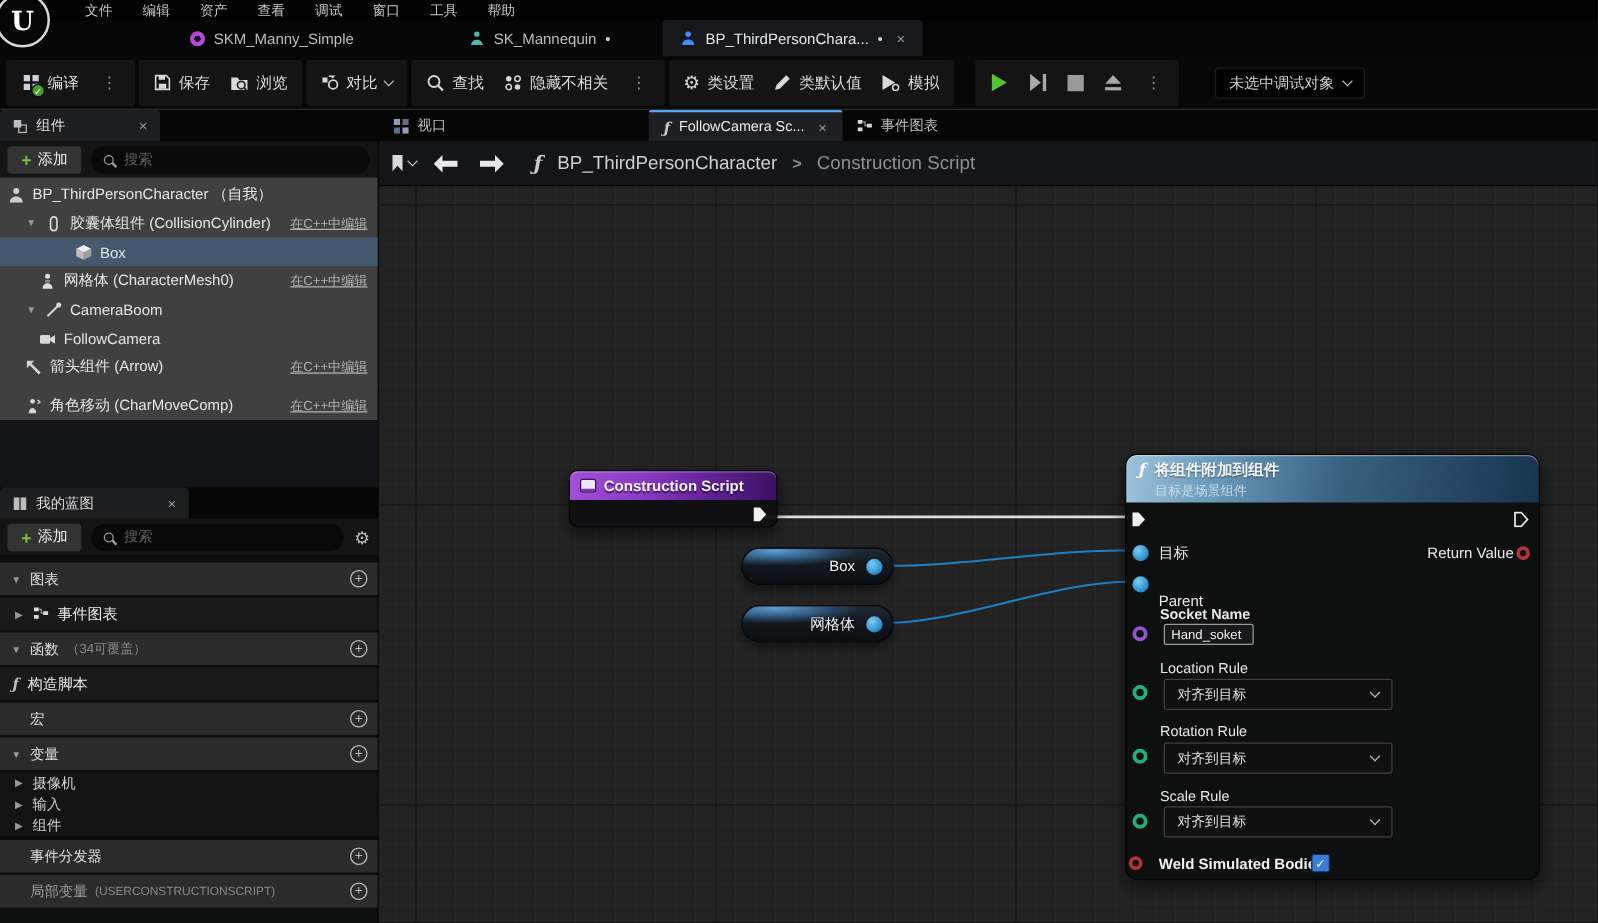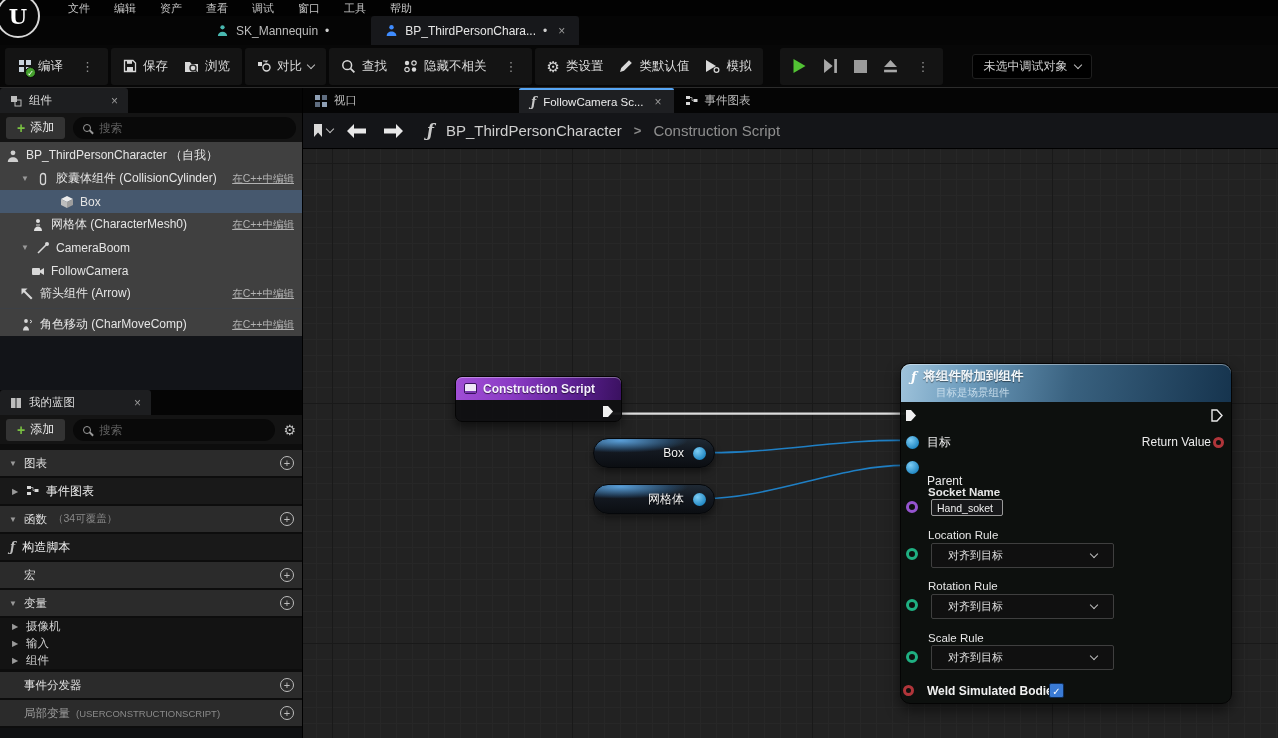--- a/index.html
+++ b/index.html
@@ -143,37 +143,37 @@
 
   
   .attach { position:absolute; left:597px; top:214px; width:332px; height:341px;
     border-radius:10px; background:rgba(13,16,14,0.96); border:1px solid #040404;
     box-shadow:0 6px 14px rgba(0,0,0,0.55); }
   .at-head { height:38px; border-radius:9px 9px 0 0; padding:4px 10px 0 10px;
     background:linear-gradient(98deg,#9fc3db 0%,#6d9cbd 20%,#39617f 52%,#16344e 100%);
     box-shadow:inset 0 1px 0 rgba(255,255,255,0.4); }
   .at-titlerow { display:flex; align-items:center; gap:7px; }
   .at-title { font-size:12.5px; font-weight:bold; color:#f4f8fb; text-shadow:0 1px 1px rgba(0,0,0,0.5); }
-  .at-sub { font-size:10.5px; color:#d4e6f2; opacity:0.85; margin-left:25px; margin-top:1px; }
+  .at-sub { font-size:10.5px; color:#d4e6f2; opacity:0.85; margin-left:13px; margin-top:1px; }
   .at-fx { color:#ffffff; font-size:13px; }
   .arow { position:absolute; left:0; right:0; display:flex; align-items:center; }
   .alabel { font-size:12px; color:#eaeaea; }
   .small-label { font-size:11.5px; color:#e6e6e6; }
   .pinL { position:absolute; left:5px; }
   .pinR { position:absolute; right:7px; }
   .ring { width:12px; height:12px; border-radius:50%; background:transparent; flex:none; }
   .ring-purple { border:3px solid #9554cf; }
   .ring-green  { border:3px solid #1fb082; }
   .ring-red    { border:3.5px solid #b0353a; width:11px; height:11px; }
   .nameinput { position:absolute; left:30px; width:72px; height:17px; background:#17181a;
     border:1px solid #9a9a9a; border-radius:2px; color:#efefef; font-size:10.5px;
     padding:0 5px; font-family:inherit; outline:none; }
   .dropdown { position:absolute; left:30px; width:183px; height:25px; background:#101010;
     border:1px solid #3f3f3f; border-radius:2px; display:flex; align-items:center;
-    padding:0 16px; font-size:11px; color:#e0e0e0; }
+    padding:0 10px; font-size:11px; color:#e0e0e0; }
   .dropdown .chev { margin-left:auto; }
   .weldlabel { font-size:12px; font-weight:bold; color:#f0f0f0; }
   .cbox { position:absolute; left:148px; width:15px; height:15px; background:#3a7bd5;
     border-radius:2px; color:#fff; font-size:10px; line-height:15px; text-align:center;
     border:1px solid #0d2b55; }
   .rv-label { font-size:12px; color:#ececec; margin-right:20px; margin-left:auto; }
 </style>
 </head>
 <body>
 
@@ -185,20 +185,24 @@
     <span class="menu-item">资产</span>
     <span class="menu-item">查看</span>
     <span class="menu-item">调试</span>
     <span class="menu-item">窗口</span>
     <span class="menu-item">工具</span>
     <span class="menu-item">帮助</span>
   </div>
   <div class="logo">U</div>
 
   <div class="assettabs">
+    <div class="atab">
+      <span class="skm-icon"></span>
+      <span>SKM_Manny_Simple</span>
+    </div>
     <div class="atab t2">
       <svg class="psvg" viewBox="0 0 14 14">
           <circle cx="7" cy="3.6" r="2.3" fill="#49b8b0"></circle>
           <path d="M2 13c0-3 2.3-4.7 5-4.7s5 1.7 5 4.7z" fill="#49b8b0"></path>
         </svg>
       <span>SK_Mannequin</span>
         <span class="dot-mod">•</span>
     </div>
     <div class="atab active">
       <svg class="psvg" viewBox="0 0 14 14">

